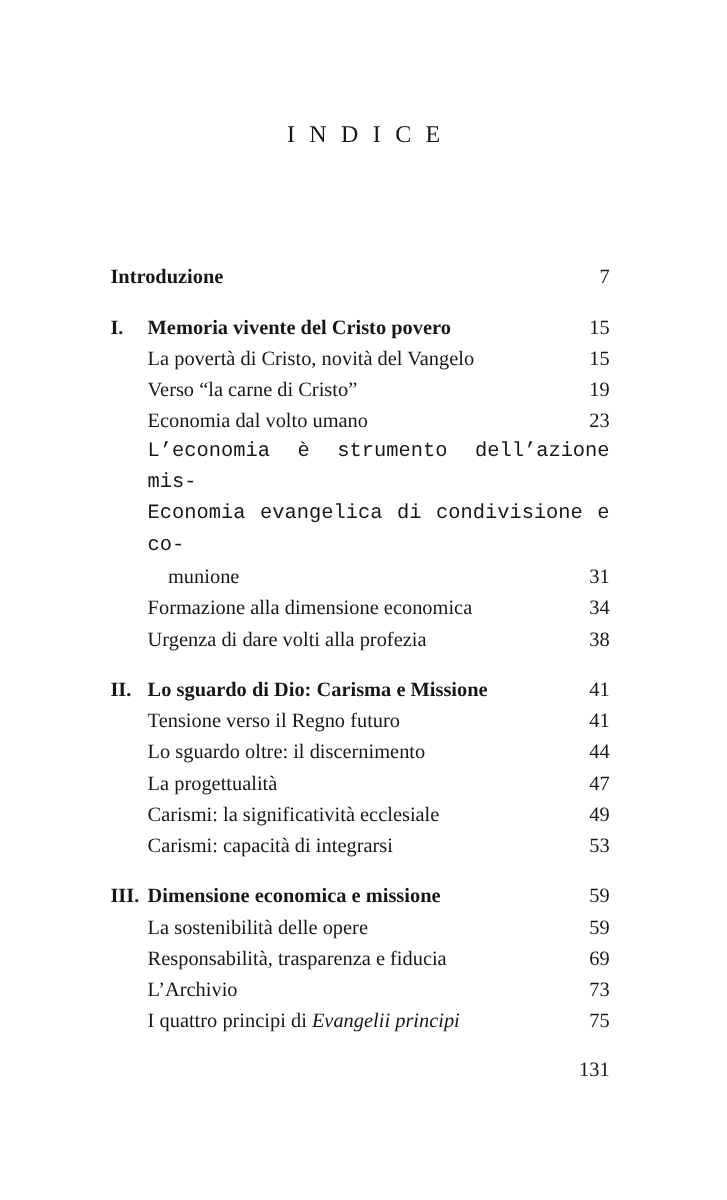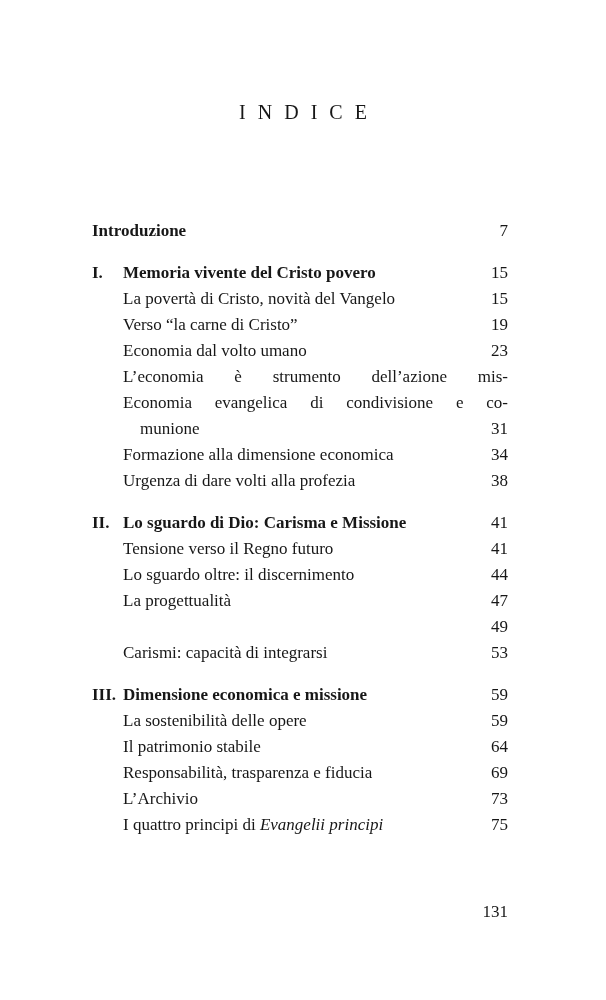--- a/index.html
+++ b/index.html
@@ -47,27 +47,28 @@
     line-height:26px;
   }
   .pg { flex:0 0 32px; text-align:right; white-space:nowrap; }
   .section { margin-top:16px; }
   .item { padding-left:31px; }
   .wrapline1 {
     display:block;
     padding-left:31px;
     text-align:justify;
     text-align-last:justify;
+    font-family:Liberation Mono, monospace;
   }
   .wrapline1 .lbl { white-space:normal; }
   .line2 { padding-left:48px; }
   .it { font-style:italic; }
   .folio {
     position:absolute;
-    top:899px; left:92px;
+    top:879px; left:92px;
     width:416px;
     text-align:right;
     line-height:26px;
   }
 </style>
 </head>
 <body>
 
 <div class="page">
 
@@ -157,20 +158,21 @@
         <span class="pg">44</span>
       </div>
 
       <div class="row item">
         <span class="lbl">La progettualità</span>
         <span class="leader"></span>
         <span class="pg">47</span>
       </div>
 
       <div class="row item">
+        <span class="lbl">Carismi: la significatività ecclesiale</span>
         <span class="leader"></span>
         <span class="pg">49</span>
       </div>
 
       <div class="row item">
         <span class="lbl">Carismi: capacità di integrarsi</span>
         <span class="leader"></span>
         <span class="pg">53</span>
       </div>
     </div>
@@ -182,25 +184,20 @@
         <span class="leader"></span>
         <span class="pg">59</span>
       </div>
 
       <div class="row item">
         <span class="lbl">La sostenibilità delle opere</span>
         <span class="leader"></span>
         <span class="pg">59</span>
       </div>
 
-      <div class="row item">
-        <span class="lbl">Il patrimonio stabile</span>
-        <span class="leader"></span>
-        <span class="pg">64</span>
-      </div>
 
       <div class="row item">
         <span class="lbl">Responsabilità, trasparenza e fiducia</span>
         <span class="leader"></span>
         <span class="pg">69</span>
       </div>
 
       <div class="row item">
         <span class="lbl">L’Archivio</span>
         <span class="leader"></span>

